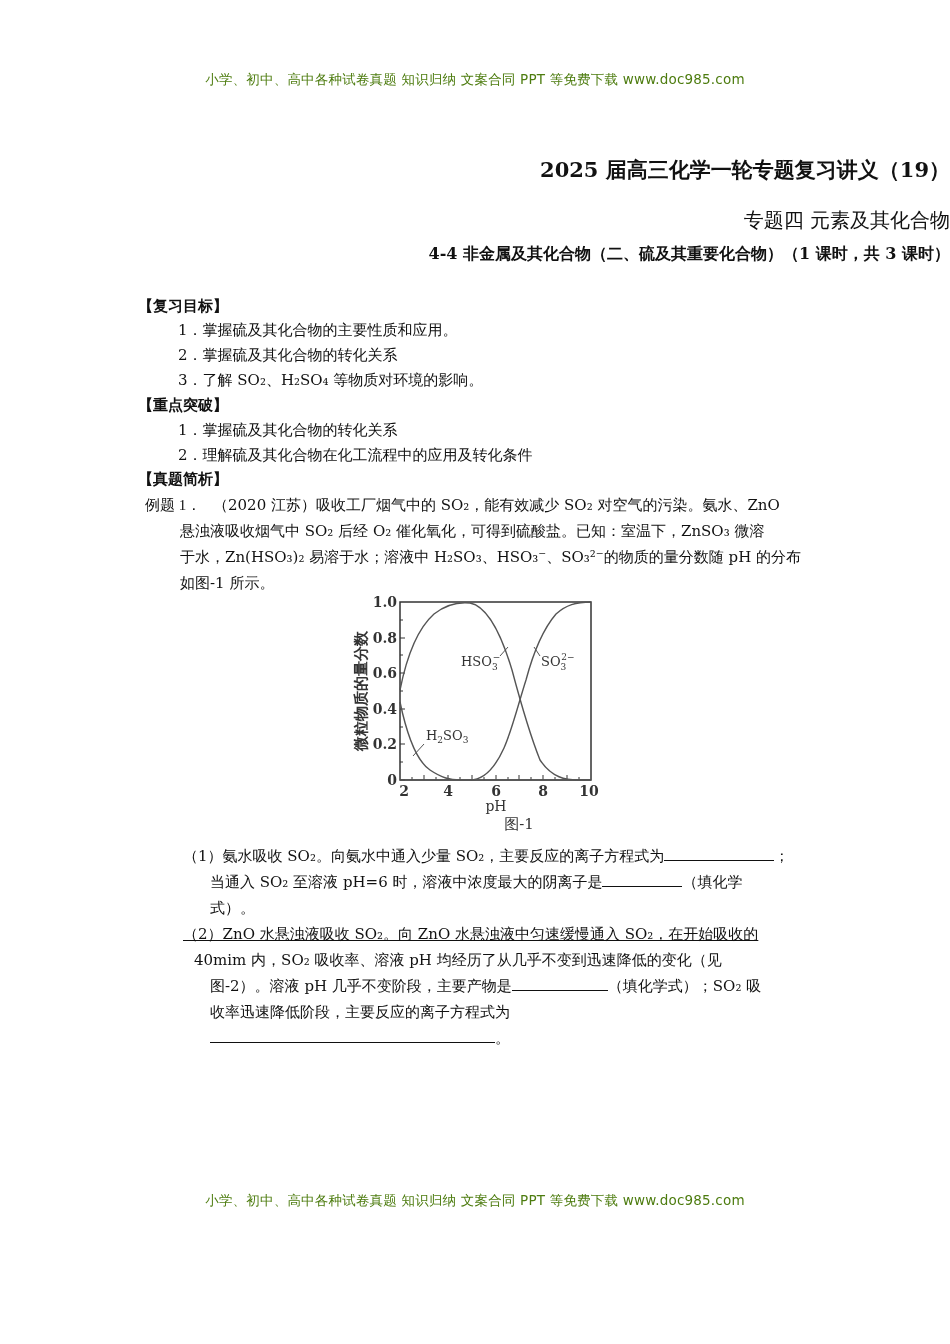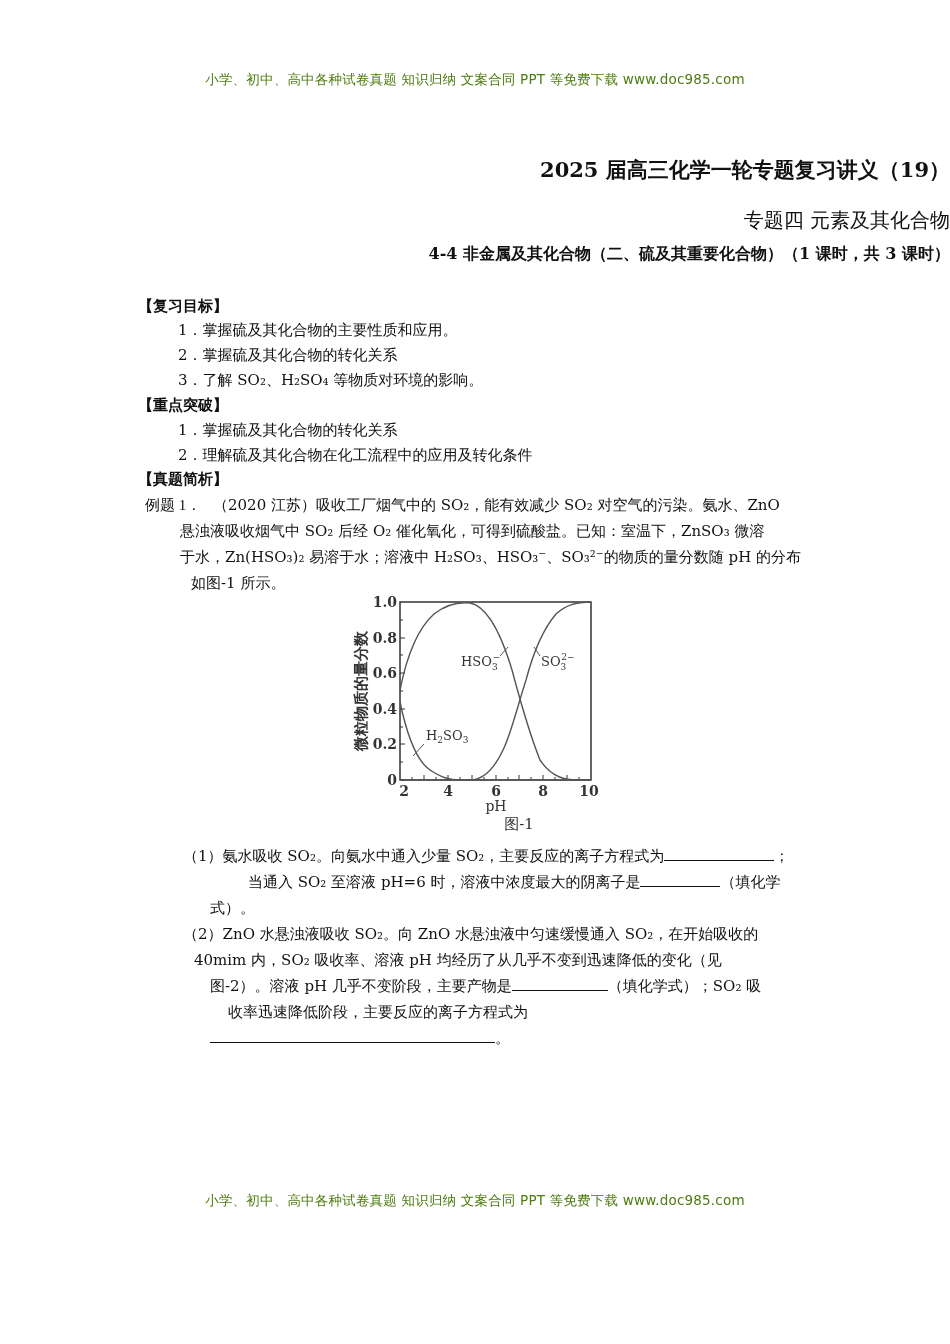--- a/index.html
+++ b/index.html
@@ -34,21 +34,21 @@
 
 <div class="abs section" style="top:396px;">【重点突破】</div>
 <div class="abs item" style="top:421px;">1．掌握硫及其化合物的转化关系</div>
 <div class="abs item" style="top:446px;">2．理解硫及其化合物在化工流程中的应用及转化条件</div>
 
 <div class="abs section" style="top:470px;text-align:center;">【真题简析】</div>
 <div class="abs para" style="top:492px; left:145px;font-family:Liberation Serif, serif;">例题 1．</div>
 <div class="abs para" style="top:492px; left:199px; width:600px;margin-left:14px;">（2020 江苏）吸收工厂烟气中的 SO₂，能有效减少 SO₂ 对空气的污染。氨水、ZnO</div>
 <div class="abs para" style="top:518px; left:180px; width:630px;">悬浊液吸收烟气中 SO₂ 后经 O₂ 催化氧化，可得到硫酸盐。已知：室温下，ZnSO₃ 微溶</div>
 <div class="abs para" style="top:544px; left:180px; width:630px;">于水，Zn(HSO₃)₂ 易溶于水；溶液中 H₂SO₃、HSO₃⁻、SO₃²⁻的物质的量分数随 pH 的分布</div>
-<div class="abs para" style="top:570px; left:180px;margin-left:11px;">如图-1 所示。</div>
+<div class="abs para" style="top:570px; left:180px;">如图-1 所示。</div>
 
 <svg class="abs" style="left:340px; top:590px;" width="280" height="250" viewBox="340 590 280 250">
 
   <rect x="400" y="602" width="191" height="178" fill="none" stroke="#333" stroke-width="1.5"></rect>
 
   <g stroke="#333" stroke-width="1">
     <line x1="400" y1="780" x2="405" y2="780"></line>
     <line x1="400" y1="762" x2="403" y2="762"></line>
     <line x1="400" y1="744" x2="405" y2="744"></line>
     <line x1="400" y1="727" x2="403" y2="727"></line>
@@ -108,28 +108,28 @@
   <line x1="540" y1="656" x2="534" y2="647" stroke="#555" stroke-width="1"></line>
 
   <text x="426" y="740" font-size="13" fill="#333">H<tspan font-size="9" dy="3">2</tspan><tspan dy="-3">SO</tspan><tspan font-size="9" dy="3">3</tspan></text>
   <text x="461" y="666" font-size="13" fill="#333">HSO<tspan font-size="9" dy="4">3</tspan><tspan font-size="9" dx="-5" dy="-10">−</tspan></text>
   <text x="541" y="666" font-size="13" fill="#333">SO<tspan font-size="9" dy="4">3</tspan><tspan font-size="9" dx="-5" dy="-10">2−</tspan></text>
 </svg>
 
 <div class="abs para" style="top:843px; left:183px; width:640px;">
   <span>（1）氨水吸收 SO₂。向氨水中通入少量 SO₂，主要反应的离子方程式为</span><span class="blank" style="width:110px;"></span><span>；</span>
 </div>
-<div class="abs para" style="top:869px; left:210px; width:600px;margin-left:38px;">
+<div class="abs para" style="top:869px; left:210px; width:600px;">
   <span>当通入 SO₂ 至溶液 pH=6 时，溶液中浓度最大的阴离子是</span><span class="blank" style="width:80px;"></span><span>（填化学</span>
 </div>
 <div class="abs para" style="top:895px; left:210px;">式）。</div>
 
-<div class="abs para" style="top:921px; left:183px; width:640px;">（2）ZnO 水悬浊液吸收 SO₂。向 ZnO 水悬浊液中匀速缓慢通入 SO₂，在开始吸收的</div>
+<div class="abs para" style="top:921px; left:183px; width:640px;text-decoration:underline;">（2）ZnO 水悬浊液吸收 SO₂。向 ZnO 水悬浊液中匀速缓慢通入 SO₂，在开始吸收的</div>
 <div class="abs para" style="top:947px; left:194px; width:600px;">40mim 内，SO₂ 吸收率、溶液 pH 均经历了从几乎不变到迅速降低的变化（见</div>
 <div class="abs para" style="top:973px; left:210px; width:600px;">
   <span>图-2）。溶液 pH 几乎不变阶段，主要产物是</span><span class="blank" style="width:96px;"></span><span>（填化学式）；SO₂ 吸</span>
 </div>
-<div class="abs para" style="top:999px; left:210px;margin-left:18px;">收率迅速降低阶段，主要反应的离子方程式为</div>
+<div class="abs para" style="top:999px; left:210px;">收率迅速降低阶段，主要反应的离子方程式为</div>
 <div class="abs para" style="top:1025px; left:210px;">
   <span class="blank" style="width:285px;"></span><span>。</span>
 </div>
 
 <div class="abs banner" style="top:1192px;">小学、初中、高中各种试卷真题 知识归纳 文案合同 PPT 等免费下载   www.doc985.com</div>
 
 </body></html>

